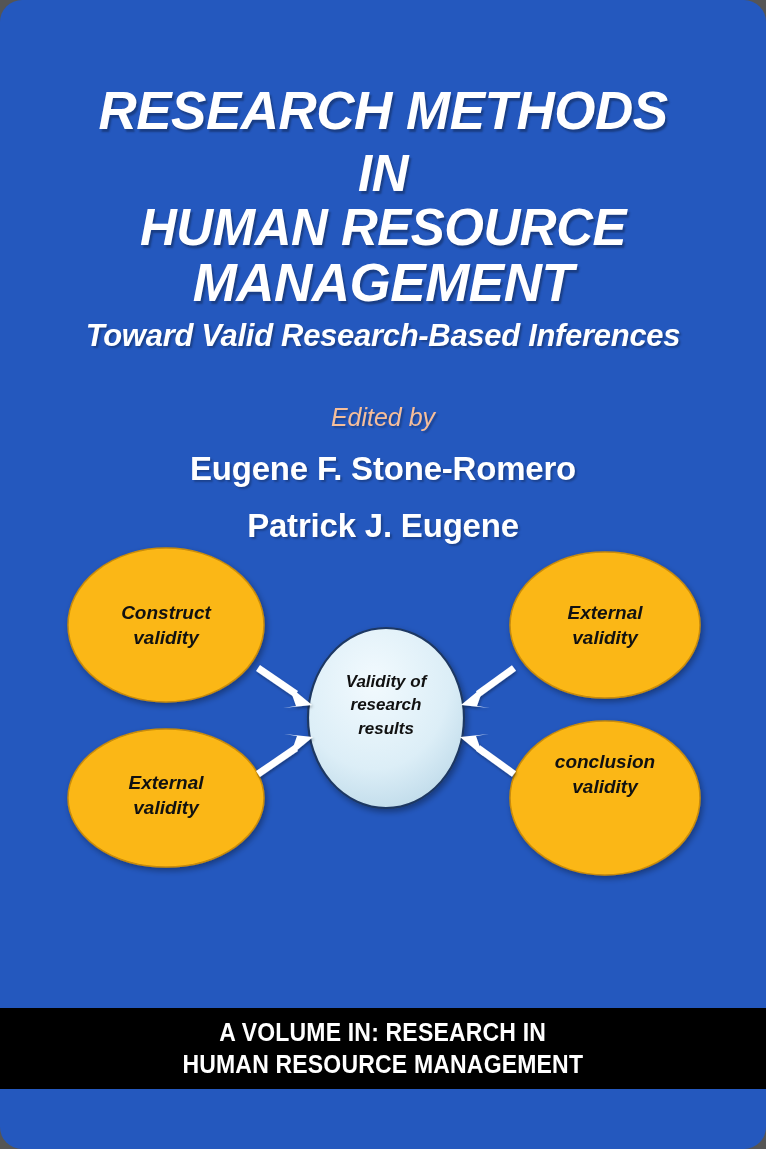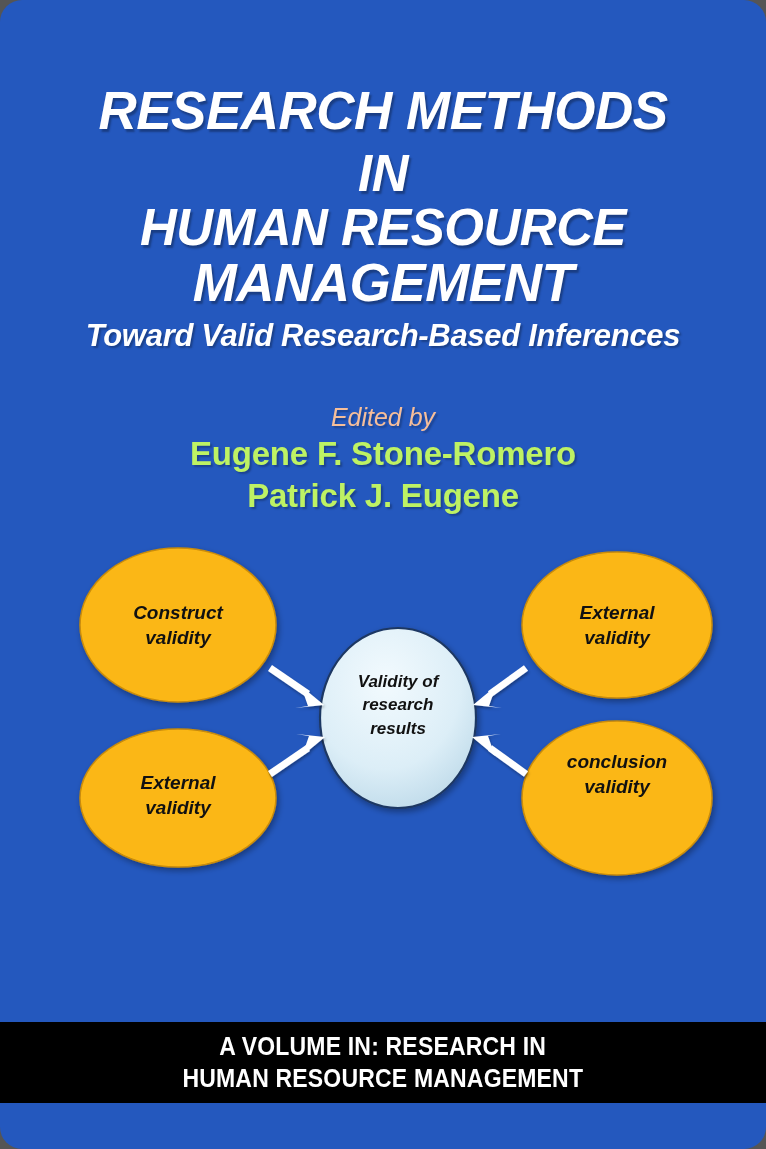--- a/index.html
+++ b/index.html
@@ -62,35 +62,35 @@
   }
   #edited-by {
     color: #F6BE9A;
     font-family: "Liberation Sans", sans-serif;
     font-weight: normal;
     font-style: italic;
     font-size: 25px;
     text-shadow: 2px 2px 2px rgba(0,0,0,0.25);
   }
   .editor-name {
-    color: #bef264;
+    color: #ffffff;
     font-family: "Liberation Sans", sans-serif;
     font-weight: bold;
     font-size: 33px;
     letter-spacing: -0.2px;
     text-shadow: 2px 2px 2px rgba(0,0,0,0.25);
     line-height: 1.18;
-    margin-top: 3px;
+    margin-top: 18px;
   }
 
   
   #diagram {
     position: absolute;
     top: 528px;
-    left: 12px;
+    left: 0;
     width: 606px;
     height: 380px;
   }
   #diagram-svg {
     position: absolute;
     top: 0; left: 0;
     width: 766px;
     height: 380px;
   }
   .node-label {
@@ -119,21 +119,20 @@
     position: absolute;
     left: 0;
     top: 1008px;
     width: 766px;
     height: 81px;
     background: #000000;
     display: flex;
     flex-direction: column;
     align-items: center;
     justify-content: center;
-    margin-top: 14px;
   }
   .banner-line {
     color: #FFFFFF;
     font-family: "Liberation Sans Narrow", "Liberation Sans", sans-serif;
     font-weight: bold;
     font-size: 25px;
     letter-spacing: 0.2px;
     line-height: 1.25;
     transform: scaleX(0.92);
     white-space: nowrap;

